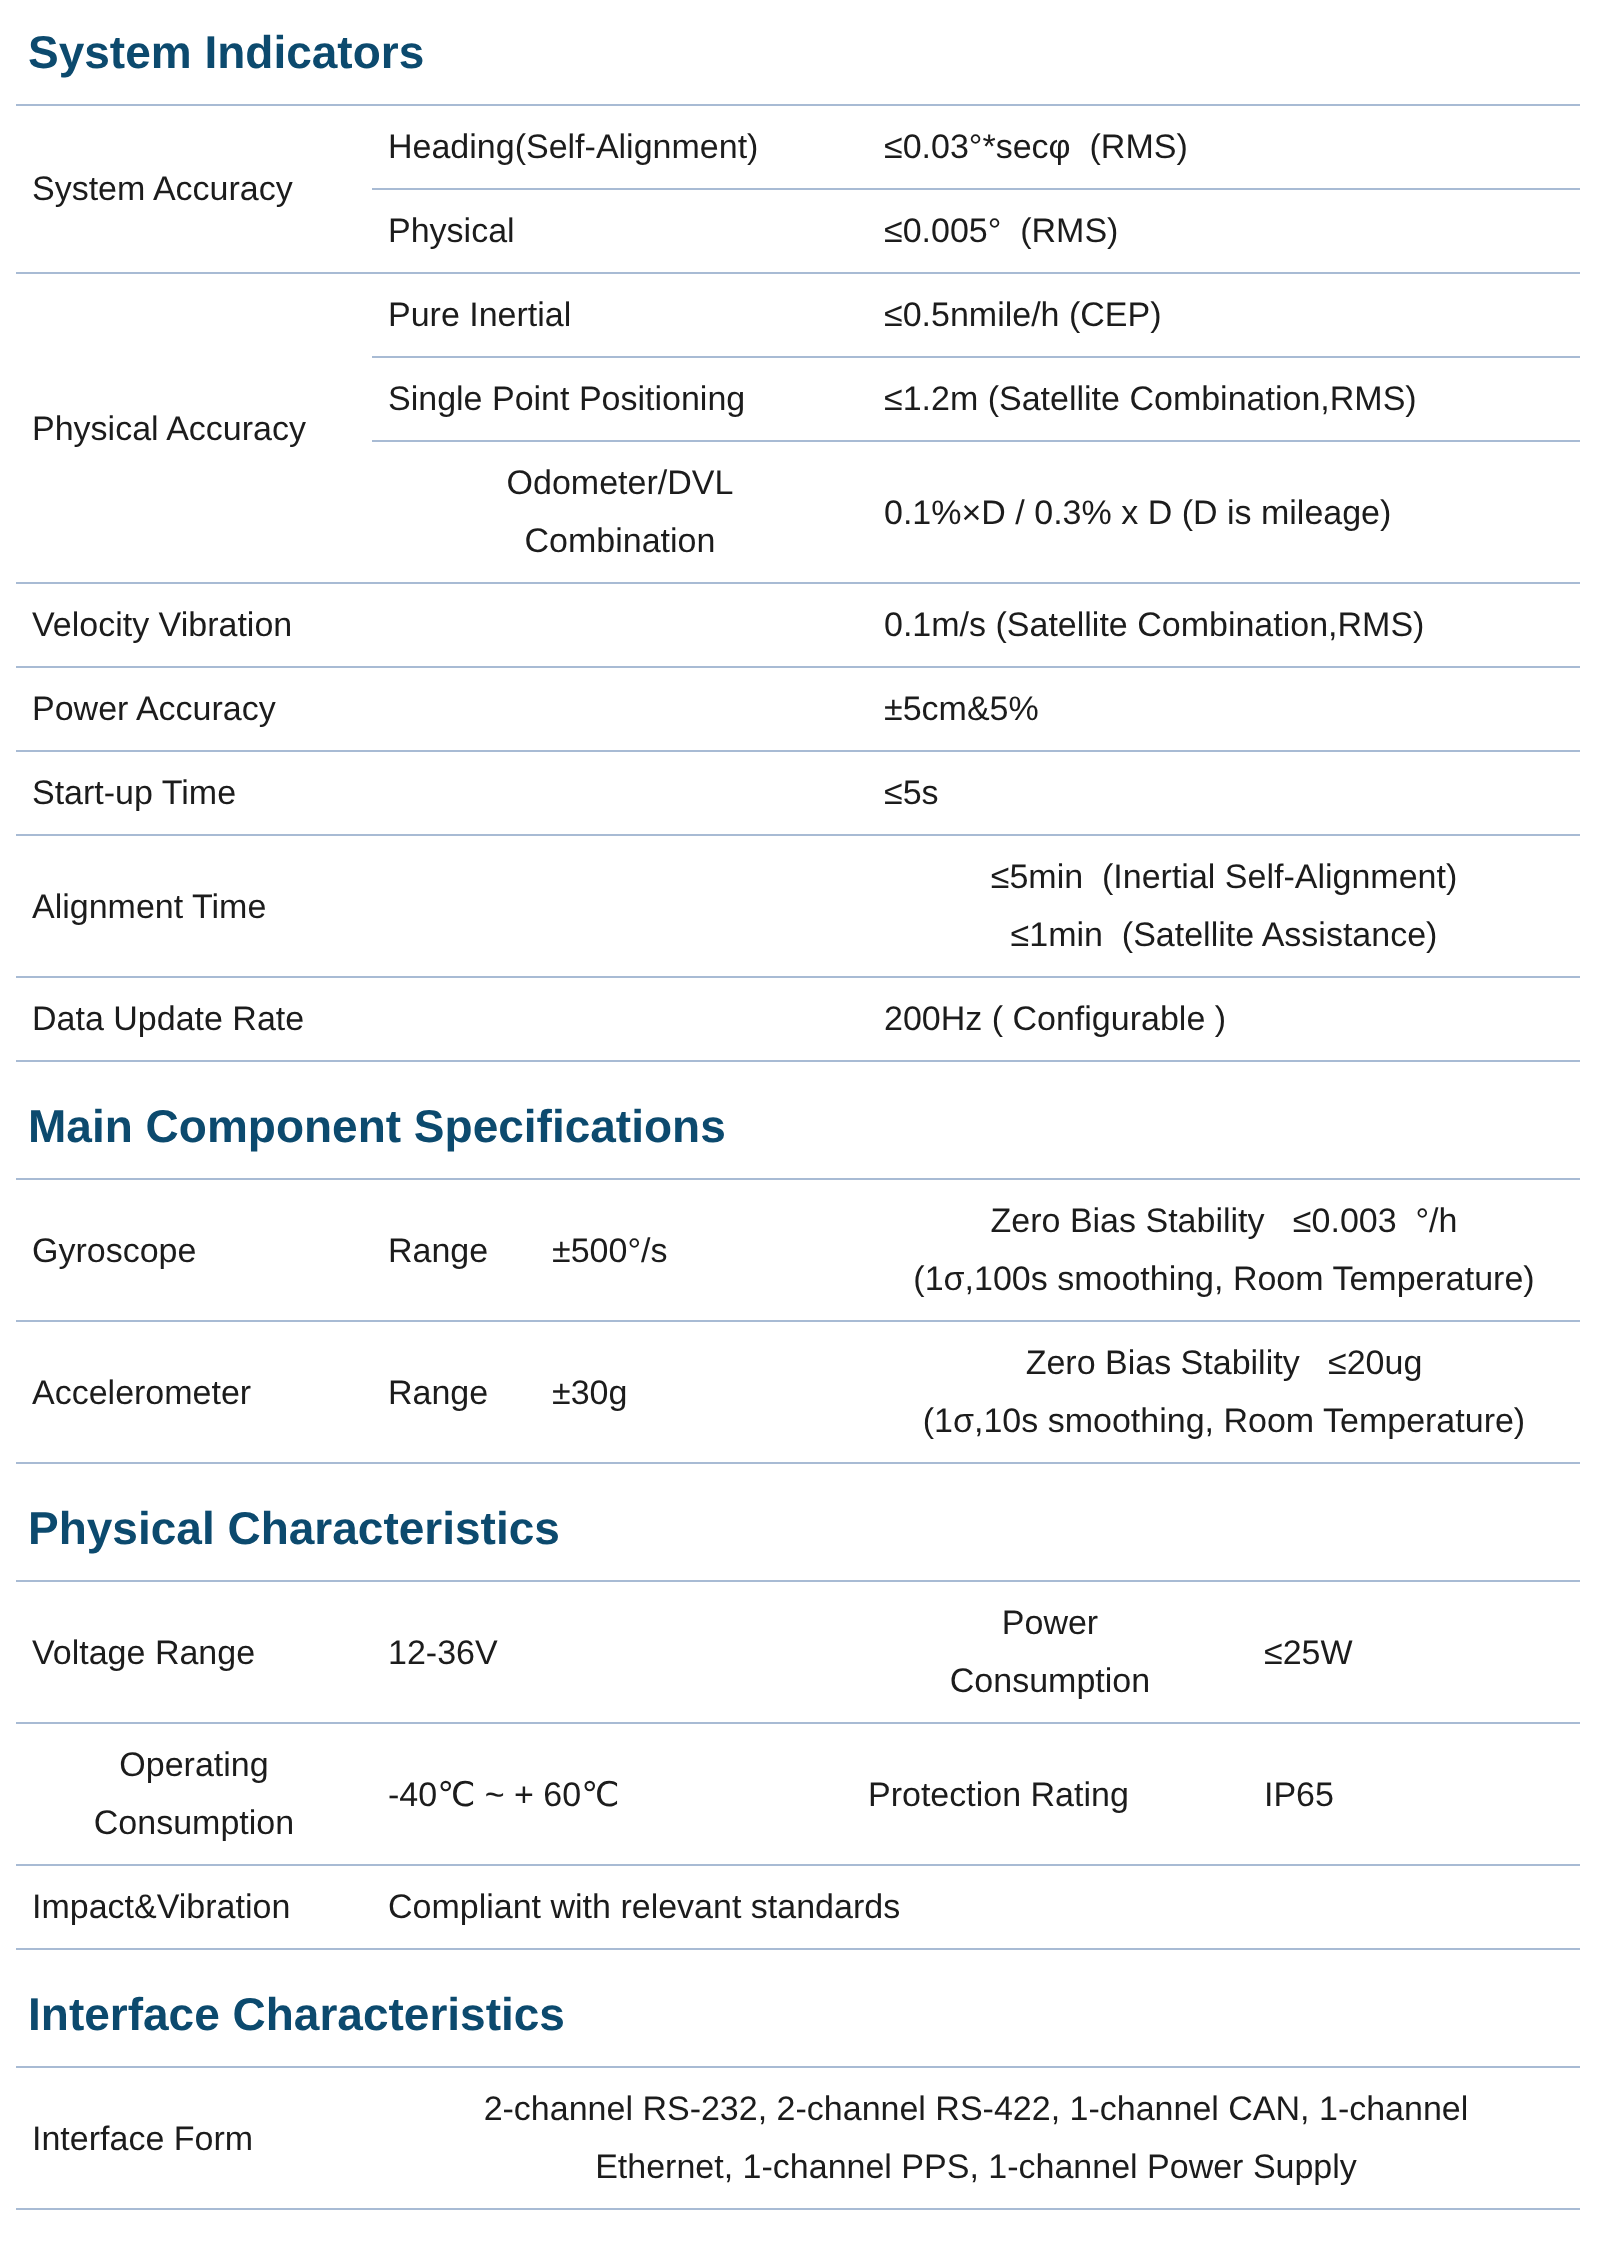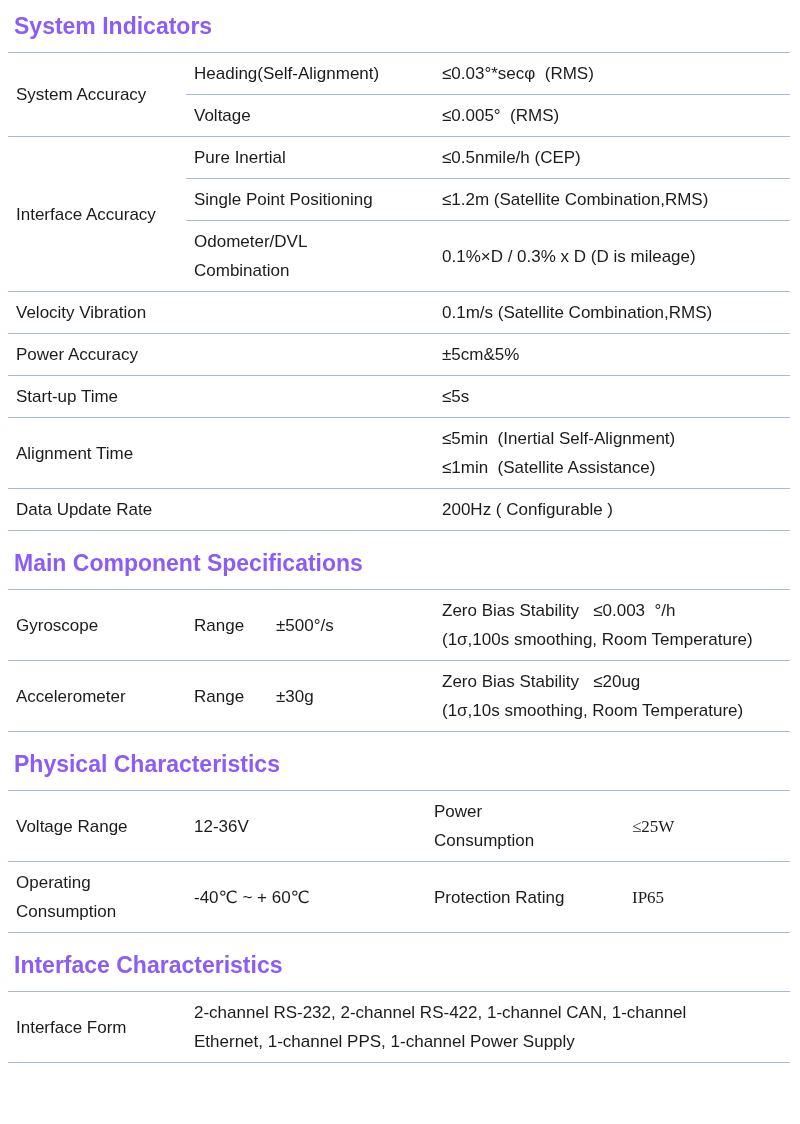--- a/index.html
+++ b/index.html
@@ -4,21 +4,21 @@
 <style>
   html,body{margin:0;padding:0;background:#ffffff;}
   body{
     width:800px;
     font-family:"Liberation Sans","DejaVu Sans",sans-serif;
     color:#1c1c1c;
     -webkit-font-smoothing:antialiased;
   }
   .page{padding:6px 10px 14px 8px;}
   h2.sec-title{
-    color:#8b5cf6;
+    color:#0c4a6e;
     font-size:23px;
     line-height:32px;
     font-weight:700;
     margin:16px 0 10px 6px;
   }
   h2.sec-title.first{margin-top:4px;}
   table.spec{
     width:782px;
     border-collapse:collapse;
     table-layout:fixed;
@@ -28,22 +28,22 @@
   }
   table.spec tr{border-bottom:1px solid #a8bbd4;}
   table.spec td{
     padding:6px 8px;
     line-height:29px;
     vertical-align:middle;
     overflow:hidden;
   }
   td.lab{padding-left:6px;margin-top:24px;}
   td.ind{padding-left:18px;}
-  td.c4{padding-left:6px;font-family:Liberation Serif, serif;}
-  .ln{display:block;}
+  td.c4{padding-left:6px;}
+  .ln{display:block;text-align:center;}
 </style>
 </head>
 <body>
 
 <div class="page">
 
   <h2 class="sec-title first">System Indicators</h2>
 
   <table class="spec">
     <colgroup>
@@ -51,25 +51,25 @@
         <col style="width:248px">
         <col style="width:356px">
       </colgroup>
     <tbody>
         <tr>
       <td class="lab" rowspan="2">System Accuracy</td>
       <td>Heading(Self-Alignment)</td>
       <td class="ind">≤0.03°*secφ&nbsp; (RMS)</td>
     </tr>
     <tr>
-      <td>Voltage</td>
+      <td>Physical</td>
       <td class="ind">≤0.005°&nbsp; (RMS)</td>
     </tr>
     <tr>
-      <td class="lab" rowspan="3">Interface Accuracy</td>
+      <td class="lab" rowspan="3">Physical Accuracy</td>
       <td>Pure Inertial</td>
       <td class="ind">≤0.5nmile/h (CEP)</td>
     </tr>
     <tr>
       <td>Single Point Positioning</td>
       <td class="ind">≤1.2m (Satellite Combination,RMS)</td>
     </tr>
     <tr>
       <td>
         <span class="ln">Odometer/DVL</span>
@@ -155,20 +155,24 @@
     </tr>
     <tr>
       <td class="lab">
         <span class="ln">Operating</span>
         <span class="ln">Consumption</span>
       </td>
       <td>-40℃ ~ + 60℃</td>
       <td class="ind">Protection Rating</td>
       <td class="c4">IP65</td>
     </tr>
+    <tr>
+      <td class="lab">Impact&amp;Vibration</td>
+      <td colspan="3">Compliant with relevant standards</td>
+    </tr>
   </tbody>
     </table>
 
   <h2 class="sec-title">Interface Characteristics</h2>
 
   <table class="spec">
     <colgroup>
         <col style="width:178px">
         <col style="width:604px">
       </colgroup>

